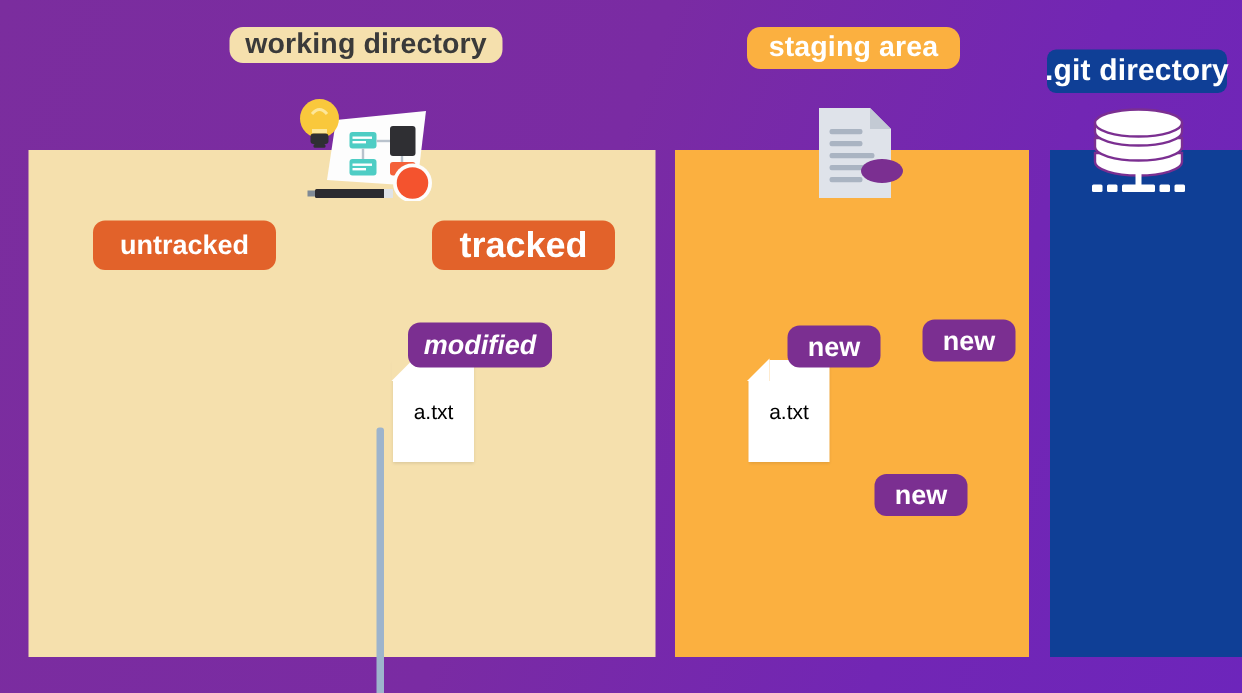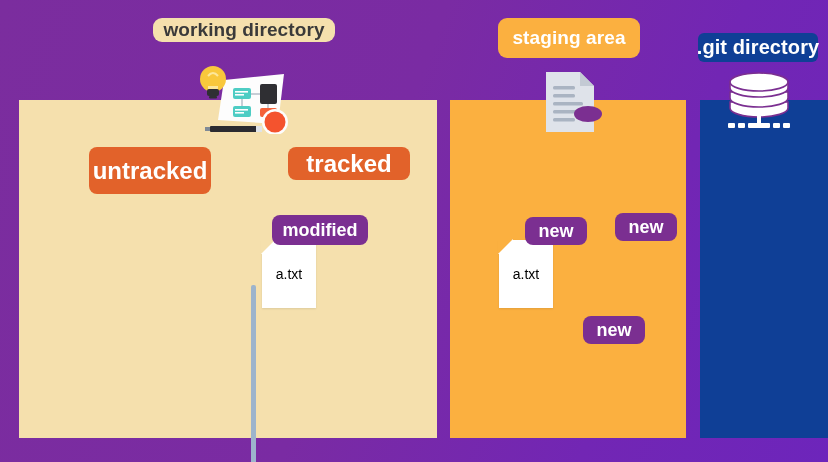--- a/index.html
+++ b/index.html
@@ -28,21 +28,21 @@
     white-space: nowrap;
   }
   #pill-working {
     left: 153px; top: 18px; width: 182px; height: 24px;
     border-radius: 9px;
     background: #f5e0ad;
     color: #3a3a3a;
     font-size: 19px;
   }
   #pill-staging {
-    left: 498px; top: 18px; width: 142px; height: 40px;
+    left: 498px; top: 18px; width: 142px; height: 28px;
     border-radius: 9px;
     background: #fbb040;
     color: #ffffff;
     font-size: 19px;
   }
   #pill-git {
     left: 698px; top: 33px; width: 120px; height: 29px;
     border-radius: 6px;
     background: #0f3f96;
     color: #ffffff;
@@ -79,23 +79,23 @@
     display: flex;
     align-items: center;
     justify-content: center;
     box-sizing: border-box;
     border-radius: 8px;
     font-weight: bold;
     color: #ffffff;
     white-space: nowrap;
   }
   #badge-untracked {
-    left: 89px; top: 147px; width: 122px; height: 47px;
+    left: 62px; top: 147px; width: 122px; height: 33px;
     background: #e2622a;
-    font-size: 24px;
+    font-size: 18px;
   }
   #badge-tracked {
     left: 288px; top: 147px; width: 122px; height: 33px;
     background: #e2622a;
     font-size: 24px;
   }
 
   
   .file {
     position: absolute;
@@ -138,21 +138,21 @@
     color: #ffffff;
     border-radius: 8px;
     font-weight: bold;
     font-size: 18px;
     white-space: nowrap;
     z-index: 3;
   }
 
   
   #file-modified { left: 262px; top: 240px; --bg: #f5e0ad; }
-  #tag-modified  { left: 272px; top: 215px; width: 96px; height: 30px; }
+  #tag-modified  { left: 272px; top: 215px; width: 96px; height: 30px; font-style: italic; }
 
   
   #file-stage-a { left: 499px; top: 240px; --bg: #fbb040; }
   #tag-stage-a  { left: 525px; top: 217px; width: 62px; height: 28px; }
   #file-stage-b { left: 591px; top: 240px; --bg: #fbb040; }
   #tag-stage-b  { left: 615px; top: 213px; width: 62px; height: 28px; }
   #file-stage-c { left: 557px; top: 340px; --bg: #fbb040; }
   #tag-stage-c  { left: 583px; top: 316px; width: 62px; height: 28px; }
 
   

